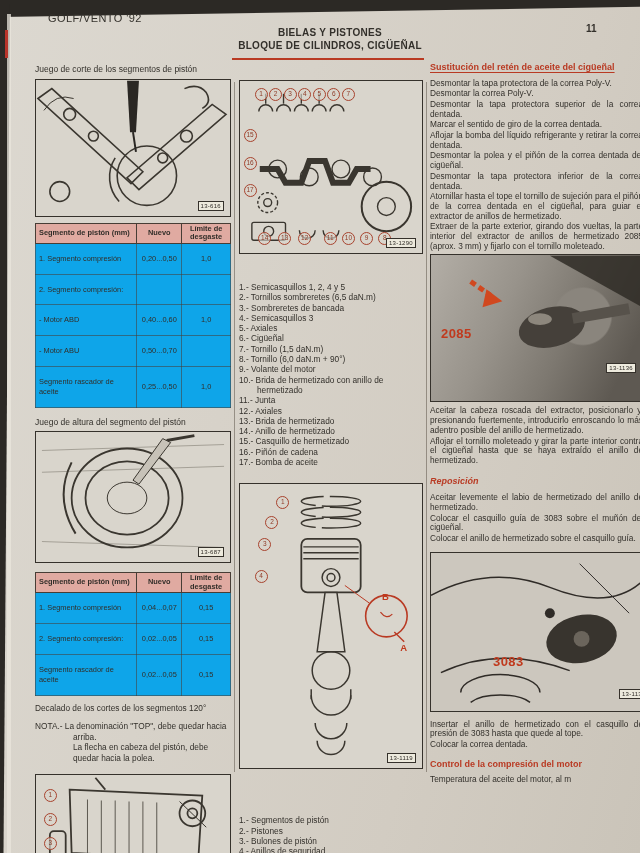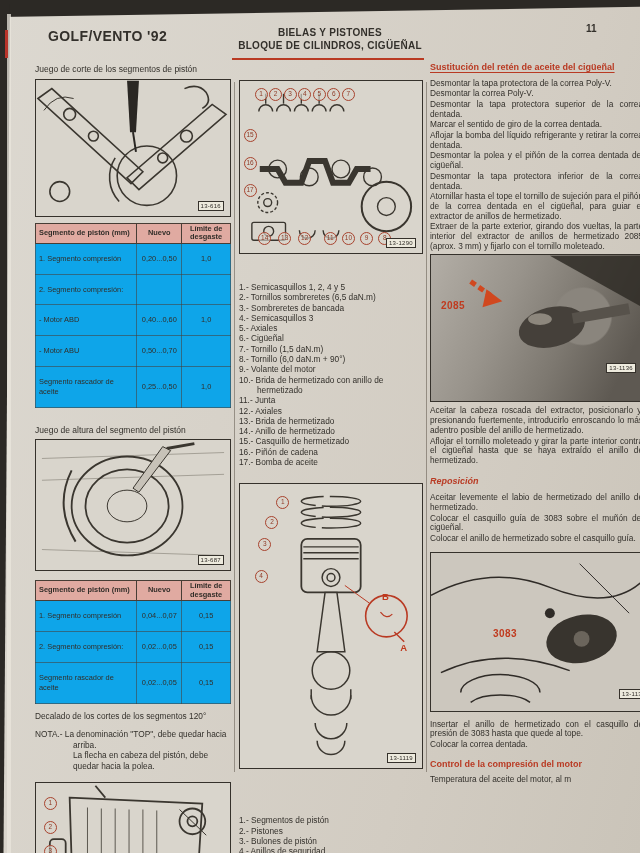--- a/index.html
+++ b/index.html
@@ -7,21 +7,21 @@
     font-family:"Liberation Sans","DejaVu Sans",sans-serif;color:#33302b;}
   .paper{position:absolute;inset:0;background:linear-gradient(105deg,#dcd8d0 0%,#d7d2c9 38%,#d2ccc2 70%,#cac4b9 100%);}
   
   .dark-top{position:absolute;left:0;top:0;width:640px;height:18px;background:#2c2925;
     clip-path:polygon(0 0,100% 0,100% 38%,0 95%);}
   .dark-left{position:absolute;left:0;top:0;width:10px;height:853px;background:#2c2925;
     clip-path:polygon(0 0,100% 0,35% 100%,0 100%);}
   .edge-white{position:absolute;left:7px;top:14px;width:4px;height:839px;background:#e9e5dc;opacity:.75;}
   .red-mark{position:absolute;left:5px;top:30px;width:3px;height:28px;background:#b8342a;}
   
-  .h-left{position:absolute;left:48px;top:28px;font-size:14px;font-weight:bold;letter-spacing:.4px;}
+  .h-left{position:absolute;left:48px;top:12px;font-size:11px;font-weight:normal;letter-spacing:.4px;}
   .h-title{position:absolute;left:190px;top:26px;width:280px;text-align:center;font-size:10px;
     font-weight:bold;line-height:13px;letter-spacing:.3px;}
   .h-underline{position:absolute;left:232px;top:58px;width:192px;height:2px;background:#b93a23;}
   .h-num{position:absolute;left:586px;top:23px;font-size:10px;font-weight:bold;}
   
   .vrule{position:absolute;top:82px;width:1px;height:690px;background:rgba(70,62,52,.45);}
   
   .col{position:absolute;font-size:8.3px;line-height:10.6px;}
   #col-left{left:35px;top:64px;width:196px;}
   #col-mid{left:239px;top:80px;width:184px;}
@@ -45,21 +45,21 @@
   table.spec th:nth-child(3),table.spec td:nth-child(3){text-align:center;}
   table.spec th:nth-child(1){width:52%;} table.spec th:nth-child(2){width:23%;}
   
   .hang{padding-left:38px;text-indent:-38px;}
   .hang2{padding-left:38px;}
   
   .num-item{padding-left:18px;text-indent:-18px;line-height:10.3px;}
   .red-head{color:#b93a23;font-weight:bold;font-size:9px;line-height:11.5px;}
   .underlined{text-decoration:underline;text-underline-offset:2px;}
   .italic{font-style:italic;}
-  .tool-num{position:absolute;color:#c03a1e;font-weight:bold;font-size:10px;letter-spacing:.4px;}
+  .tool-num{position:absolute;color:#c03a1e;font-weight:bold;font-size:13px;letter-spacing:.4px;margin-top:28px;}
   .red-letter{position:absolute;color:#c03a1e;font-weight:bold;font-size:9.5px;}
   .photo{position:relative;border:1.3px solid #35312b;overflow:hidden;}
 </style>
 </head>
 <body>
 
 <div id="canvas">
   <div class="paper"></div>
   <div class="dark-top"></div>
   <div class="dark-left"></div>
@@ -132,21 +132,21 @@
             <td></td>
           </tr>
           <tr>
             <td>Segmento rascador de aceite</td>
             <td>0,25...0,50</td>
             <td>1,0</td>
           </tr>
         </tbody>
       </table>
 
-    <div class="sec-title" style="margin-top:17px;">Juego de altura del segmento del pistón</div>
+    <div class="sec-title" style="margin-top:9px;">Juego de altura del segmento del pistón</div>
 
     <div class="fig" style="height:130px;">
       <svg viewBox="0 0 196 130" width="100%" height="130">
         <g stroke="#8d887e" stroke-width=".7">
           <line x1="6" y1="18" x2="190" y2="12"></line>
             <line x1="6" y1="40" x2="190" y2="34"></line>
           <line x1="6" y1="110" x2="190" y2="116"></line>
         </g>
         <g stroke="#3a362f" fill="none" stroke-width="1.8">
           <ellipse cx="92" cy="66" rx="56" ry="50"></ellipse>

